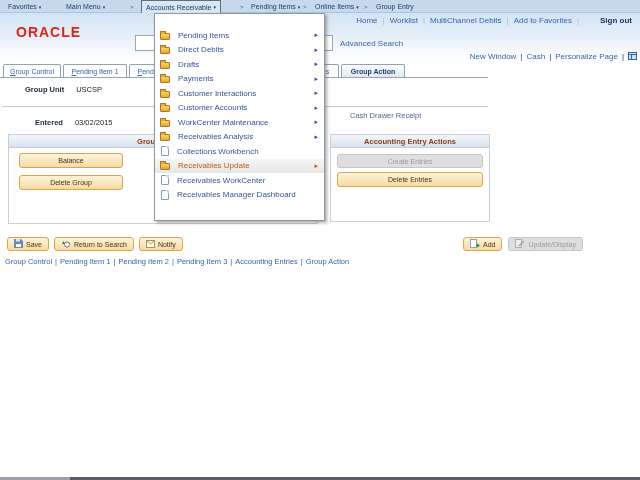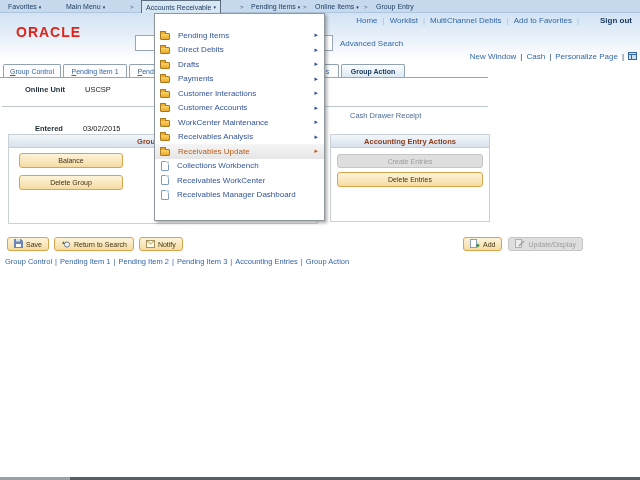--- a/index.html
+++ b/index.html
@@ -37,21 +37,21 @@
     background:#fdfdfd; color:#3566a8; font-size:7px; display:flex; align-items:center; justify-content:center; cursor:pointer; }
   .tab .tab-label { display:block; }
   .tab:not(.active) .tab-label::first-letter { text-decoration:underline; }
   .tab.active { background:linear-gradient(#fbfdfe,#dce9f4); color:#1f3d63; font-weight:bold; }
   .t1{width:58px}.t2{width:64px}.t3{width:64px}.t4{width:64px}.t5{width:78px}.t6{width:64px}
   .tabline { position:absolute; left:0; top:77px; width:488px; height:1px; background:#97a6b6; }
   .hsep { position:absolute; left:2px; top:106px; width:486px; height:1px; background:#bcc7d1; }
   
   .fieldrow { position:absolute; font-size:7.5px; white-space:nowrap; }
   .flabel { font-weight:bold; color:#1d2b36; }
-  .fvalue { color:#222; margin-left:20px; }
+  .fvalue { color:#222; margin-left:12px; }
   .cdr-link { color:#4a6a96; cursor:pointer; }
   .panel { position:absolute; border:1px solid #c9d0d6; background:#fff; }
   .panel-h { height:13px; background:linear-gradient(#f2f6fa,#d8e2ed); border-bottom:1px solid #c3cedb;
     color:#8a3c1c; font-weight:bold; font-size:7.5px; display:flex; align-items:center; justify-content:center; }
   .btn-gold { position:absolute; border:1px solid #d8a44c; border-radius:3px;
     background:linear-gradient(#fdf4da,#f5dba2); color:#403214; font-size:7px;
     display:flex; align-items:center; justify-content:center; cursor:pointer; white-space:nowrap; }
   .btn-dis { position:absolute; border:1px solid #c6c6c6; border-radius:3px;
     background:#dedede; color:#9b9b9b; font-size:7px;
     display:flex; align-items:center; justify-content:center; white-space:nowrap; }
@@ -166,24 +166,24 @@
     <div class="tab t5">
         <span class="tab-label">Accounting Entries</span>
       </div>
     <div class="tab t6 active">
         <span class="tab-label">Group Action</span>
       </div>
   </div>
   <div class="tabline"></div>
 
   <div class="fieldrow" style="left:25px; top:85px">
-    <span class="flabel">Online Unit</span><span class="fvalue">USCSP</span>
+    <span class="flabel">Group Unit</span><span class="fvalue">USCSP</span>
   </div>
   <div class="hsep"></div>
-  <div class="fieldrow" style="left:35px; top:124px">
+  <div class="fieldrow" style="left:35px; top:118px">
     <span class="flabel">Entered</span><span class="fvalue">03/02/2015</span>
   </div>
   <div class="fieldrow cdr-link" style="left:350px; top:111px">Cash Drawer Receipt</div>
 
   <div class="panel" style="left:8px; top:134px; width:310px; height:90px">
     <div class="panel-h">Group Actions</div>
   </div>
   <div class="btn-gold" style="left:19px; top:153px; width:104px; height:15px">Balance</div>
   <div class="btn-gold" style="left:19px; top:175px; width:104px; height:15px">Delete Group</div>
 
@@ -282,29 +282,29 @@
     <div class="mi">
         <span class="icon-folder"></span>
         <span class="label">WorkCenter Maintenance</span>
         <span class="arrow">▸</span>
       </div>
     <div class="mi">
         <span class="icon-folder"></span>
         <span class="label">Receivables Analysis</span>
         <span class="arrow">▸</span>
       </div>
-    <div class="mi hl">
-        <span class="icon-folder"></span>
-        <span class="label">Receivables Update</span>
-        <span class="arrow">▸</span>
-      </div>
     <div class="mi">
         <span class="icon-page"></span>
         <span class="label">Collections Workbench</span>
       </div>
+    <div class="mi hl">
+        <span class="icon-folder"></span>
+        <span class="label">Receivables Update</span>
+        <span class="arrow">▸</span>
+      </div>
     <div class="mi">
         <span class="icon-page"></span>
         <span class="label">Receivables WorkCenter</span>
       </div>
     <div class="mi">
         <span class="icon-page"></span>
         <span class="label">Receivables Manager Dashboard</span>
       </div>
   </div>
 

